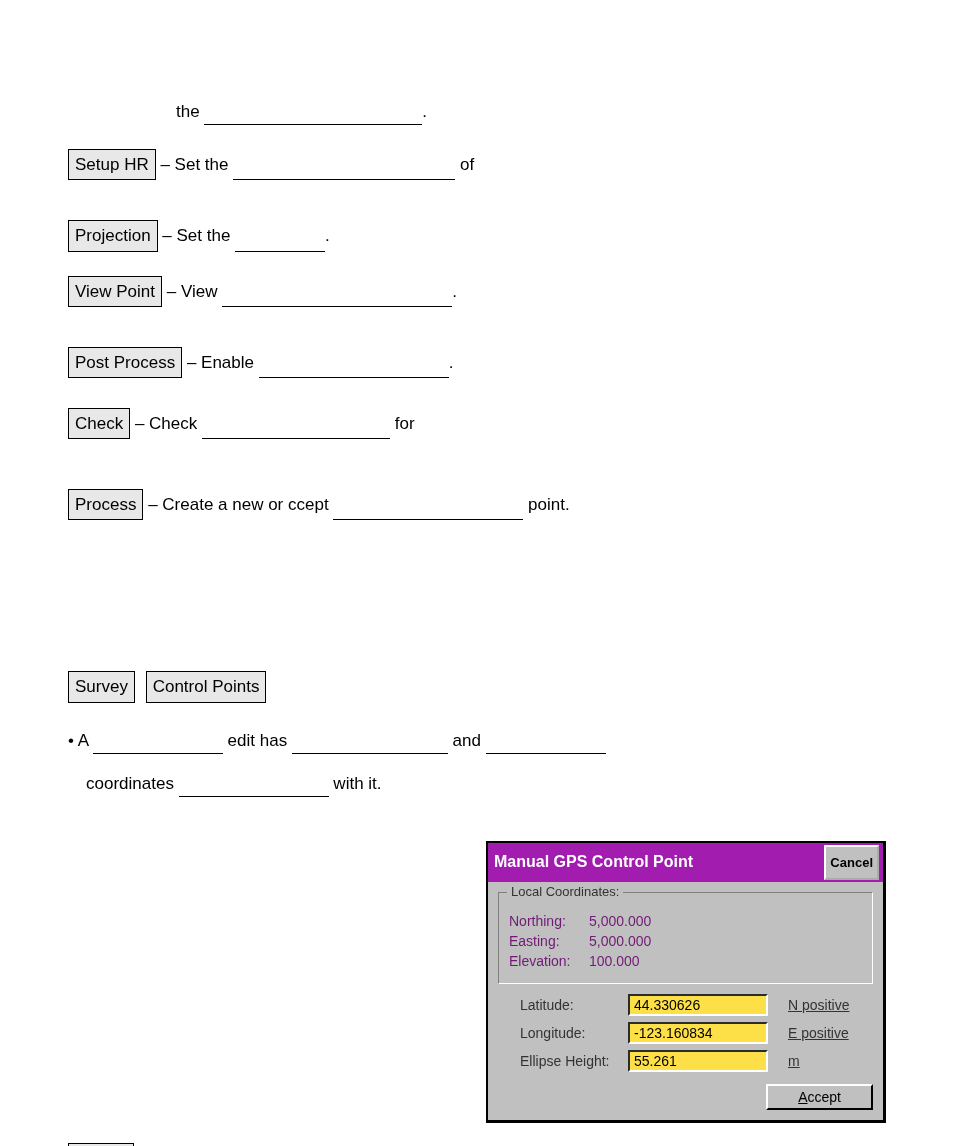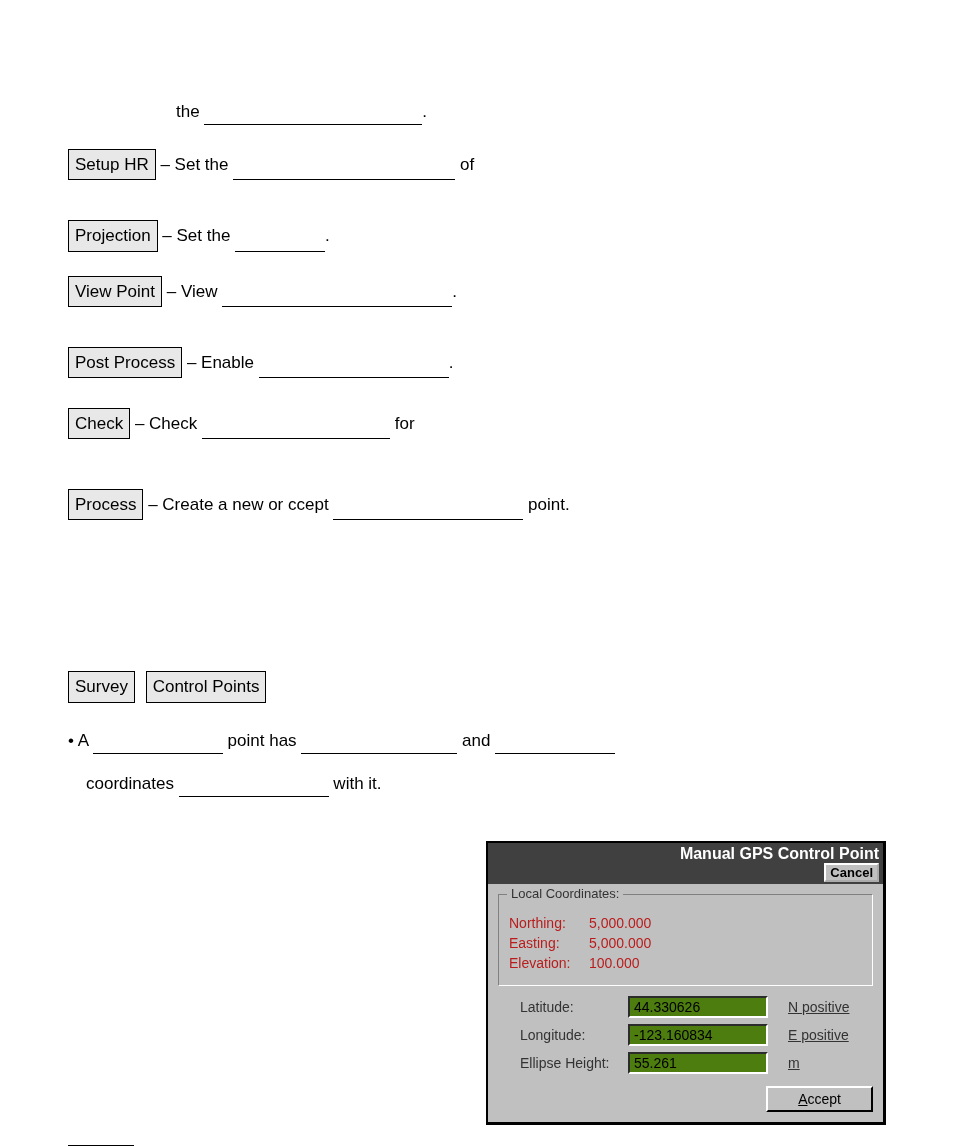--- a/index.html
+++ b/index.html
@@ -54,35 +54,34 @@
     background: #c0c0c0;
     border: 2px solid #000;
     border-right-width: 3px;
     border-bottom-width: 3px;
     font-family: "Arial", sans-serif;
     font-size: 14px;
   }
   .dlg-title {
     display: flex;
     justify-content: space-between;
-    align-items: flex-end;
-    background: #404040;
+    align-items: center;
+    background: #a21caf;
     color: #fff;
     padding: 2px 4px 2px 6px;
     font-size: 16px;
     font-weight: bold;
-    flex-direction: column;
   }
   .dlg-cancel {
     background: #c0c0c0;
     color: #000;
     border: 2px outset #fff;
     font-size: 13px;
     font-weight: bold;
-    padding: 0 4px;
+    padding: 8px 4px;
     cursor: pointer;
   }
   .dlg-body {
     padding: 6px 10px 10px 10px;
   }
   .fieldset {
     border: 1px solid #808080;
     border-top-color: #808080;
     border-left-color: #808080;
     border-bottom-color: #fff;
@@ -98,21 +97,21 @@
     background: #c0c0c0;
     padding: 0 4px;
     font-size: 13px;
     color: #333;
   }
   .fld-row {
     display: flex;
     align-items: center;
     margin-bottom: 4px;
     font-size: 14px;
-    color: #b91c1c;
+    color: #701a75;
   }
   .fld-label {
     width: 80px;
   }
   .fld-value {
     flex: 1;
   }
   .inp-row {
     display: flex;
     align-items: center;
@@ -120,21 +119,21 @@
     font-size: 14px;
     color: #333;
     margin-left: 22px;
   }
   .inp-label {
     width: 108px;
   }
   .inp {
     width: 140px;
     height: 22px;
-    background: #4d7c0f;
+    background: #fde047;
     border: 2px inset #fff;
     border-top-color: #808080;
     border-left-color: #808080;
     padding: 1px 4px;
     font-family: inherit;
     font-size: 14px;
   }
   .inp-hint {
     margin-left: 20px;
     color: #333;
@@ -191,21 +190,21 @@
   <div class="heading" style="visibility:hidden">Survey</div>
 
   <div class="row" style="margin-top:80px">
     <span class="boxed">Survey</span>
     <span class="boxed" style="margin-left:6px">Control Points</span>
   </div>
 
   <div class="two-col">
     <div class="left">
       <div class="row">
-        <span>•  A </span><span class="uline" style="width:130px"></span><span> point has </span><span class="uline" style="width:156px"></span><span> and </span><span class="uline" style="width:120px"></span>
+        <span>•  A </span><span class="uline" style="width:130px"></span><span> edit has </span><span class="uline" style="width:156px"></span><span> and </span><span class="uline" style="width:120px"></span>
       </div>
       <div class="row" style="margin-top:-8px; margin-left:18px">
         <span>coordinates </span><span class="uline" style="width:150px"></span><span> with it.</span>
       </div>
     </div>
   </div>
 
   <div style="display:flex; justify-content:flex-end; margin-top:20px;">
     <div class="dialog">
       <div class="dlg-title">

